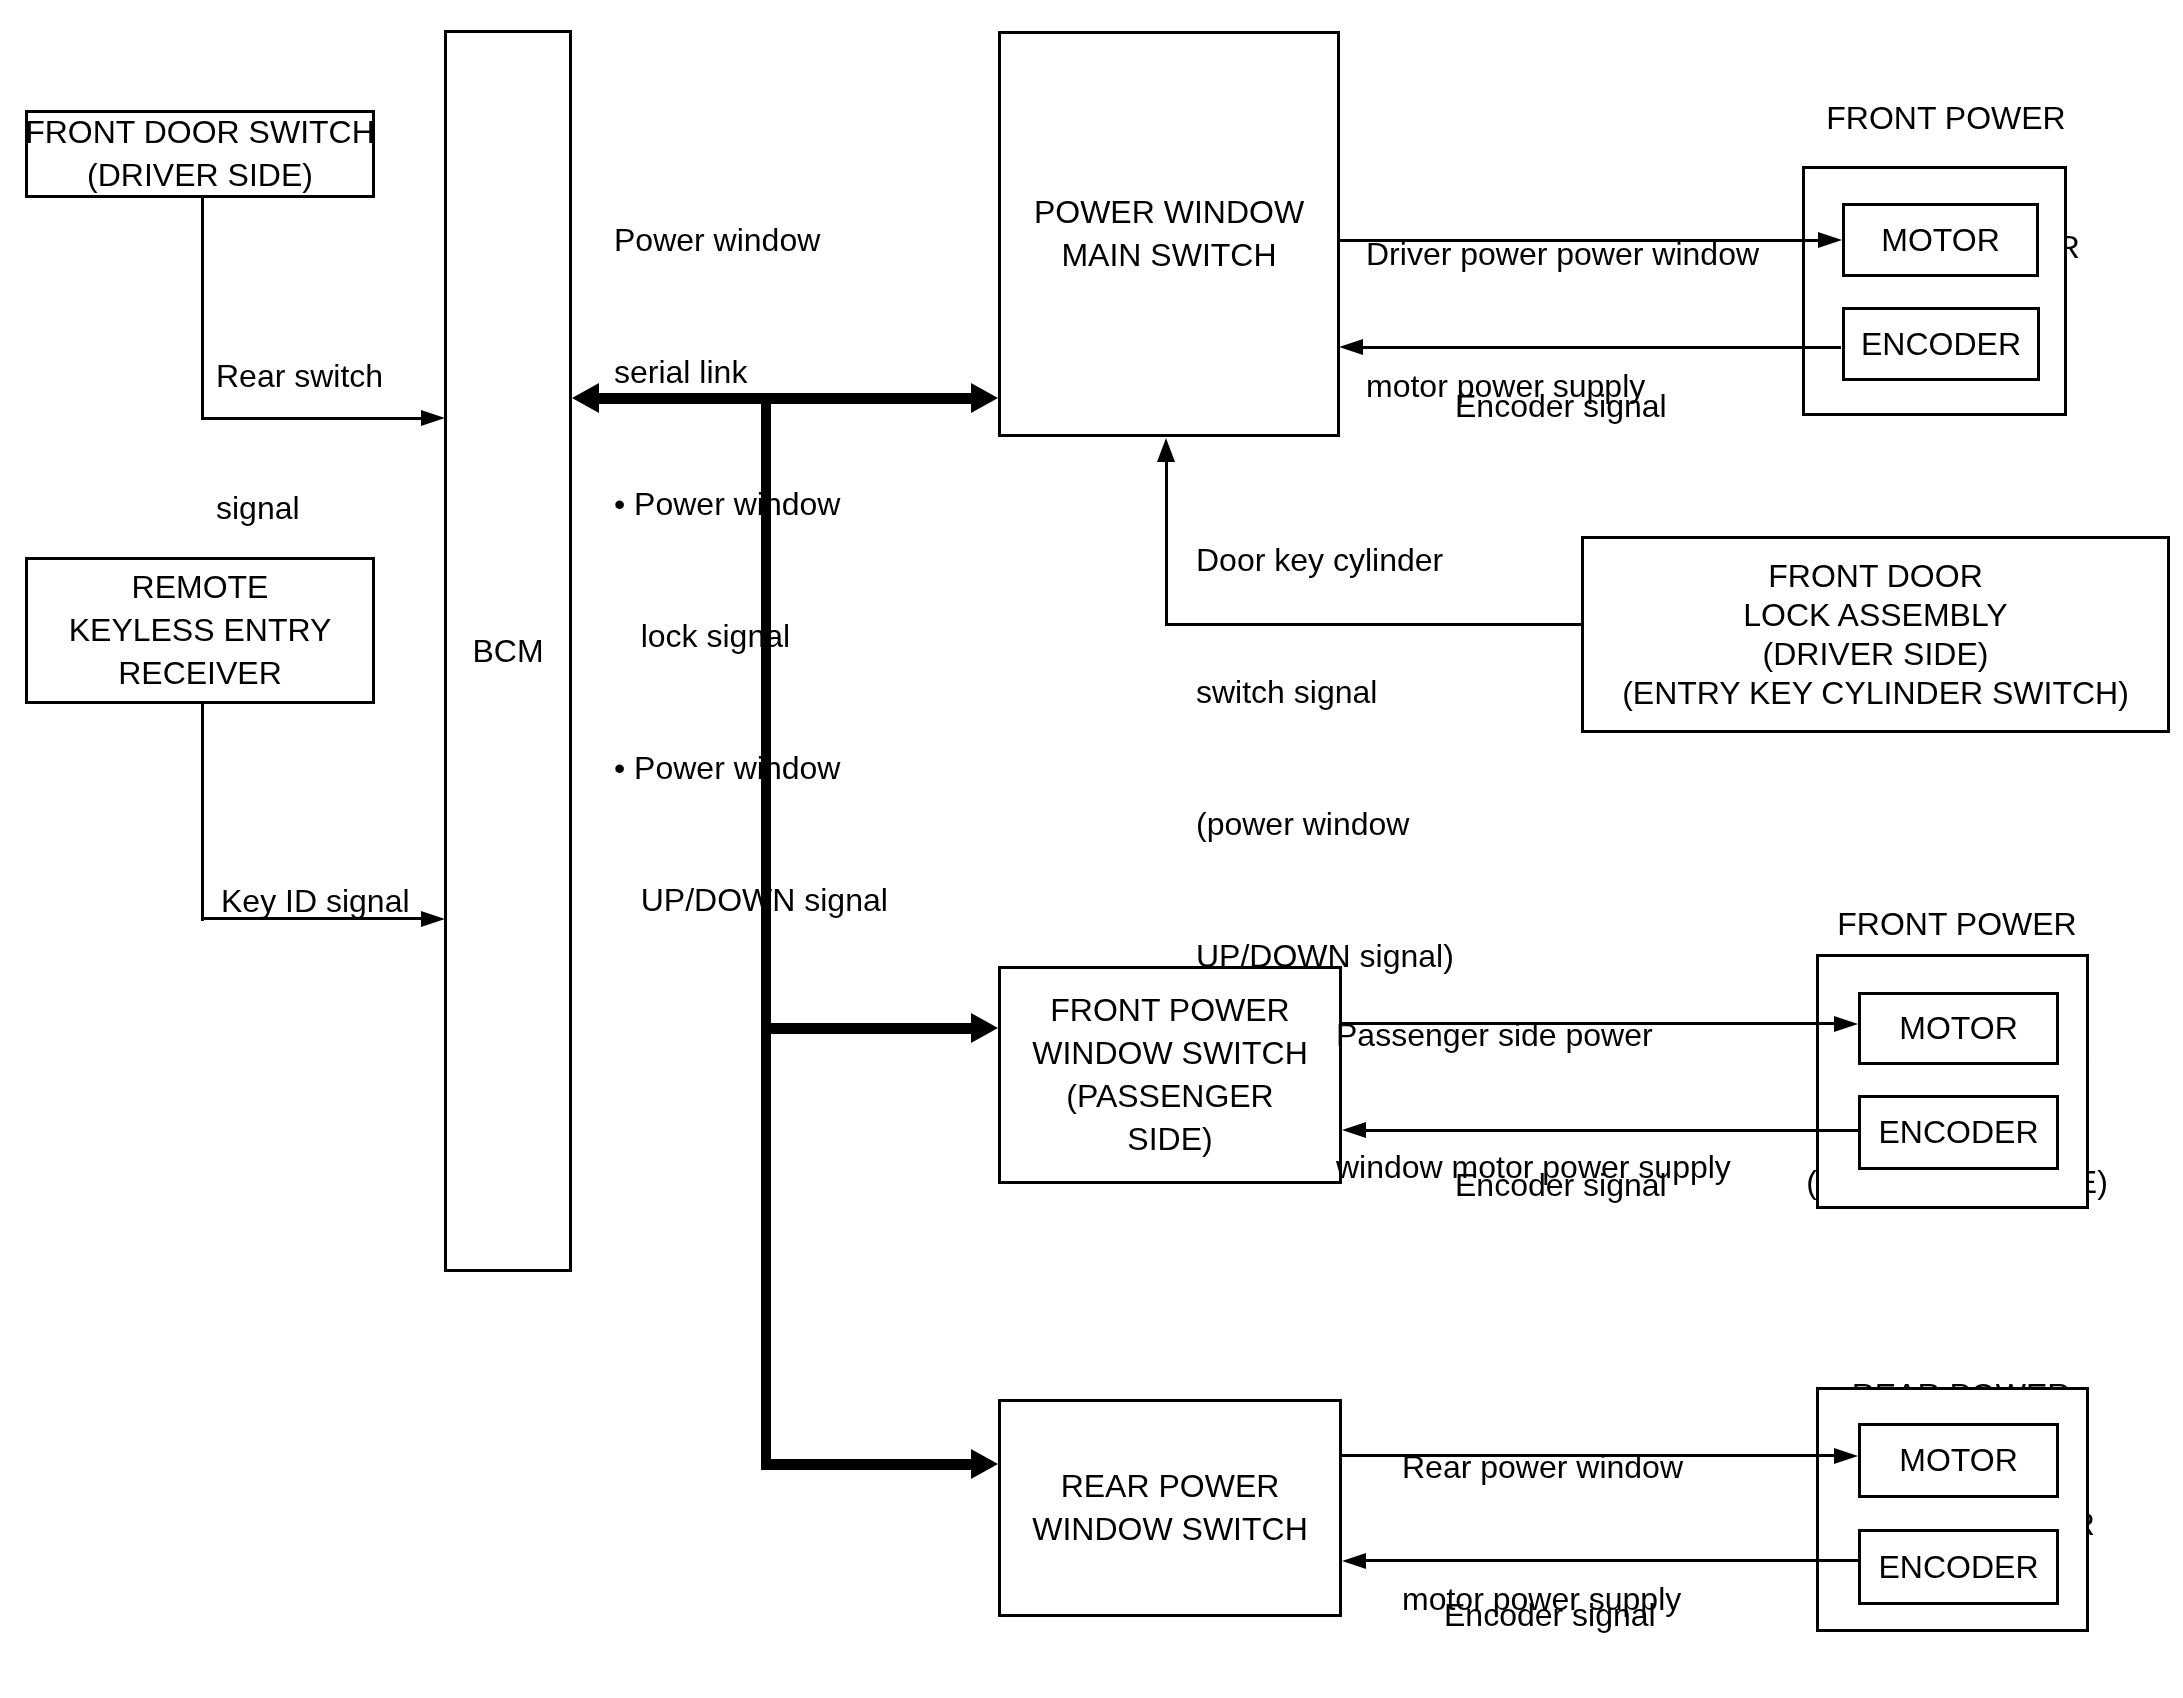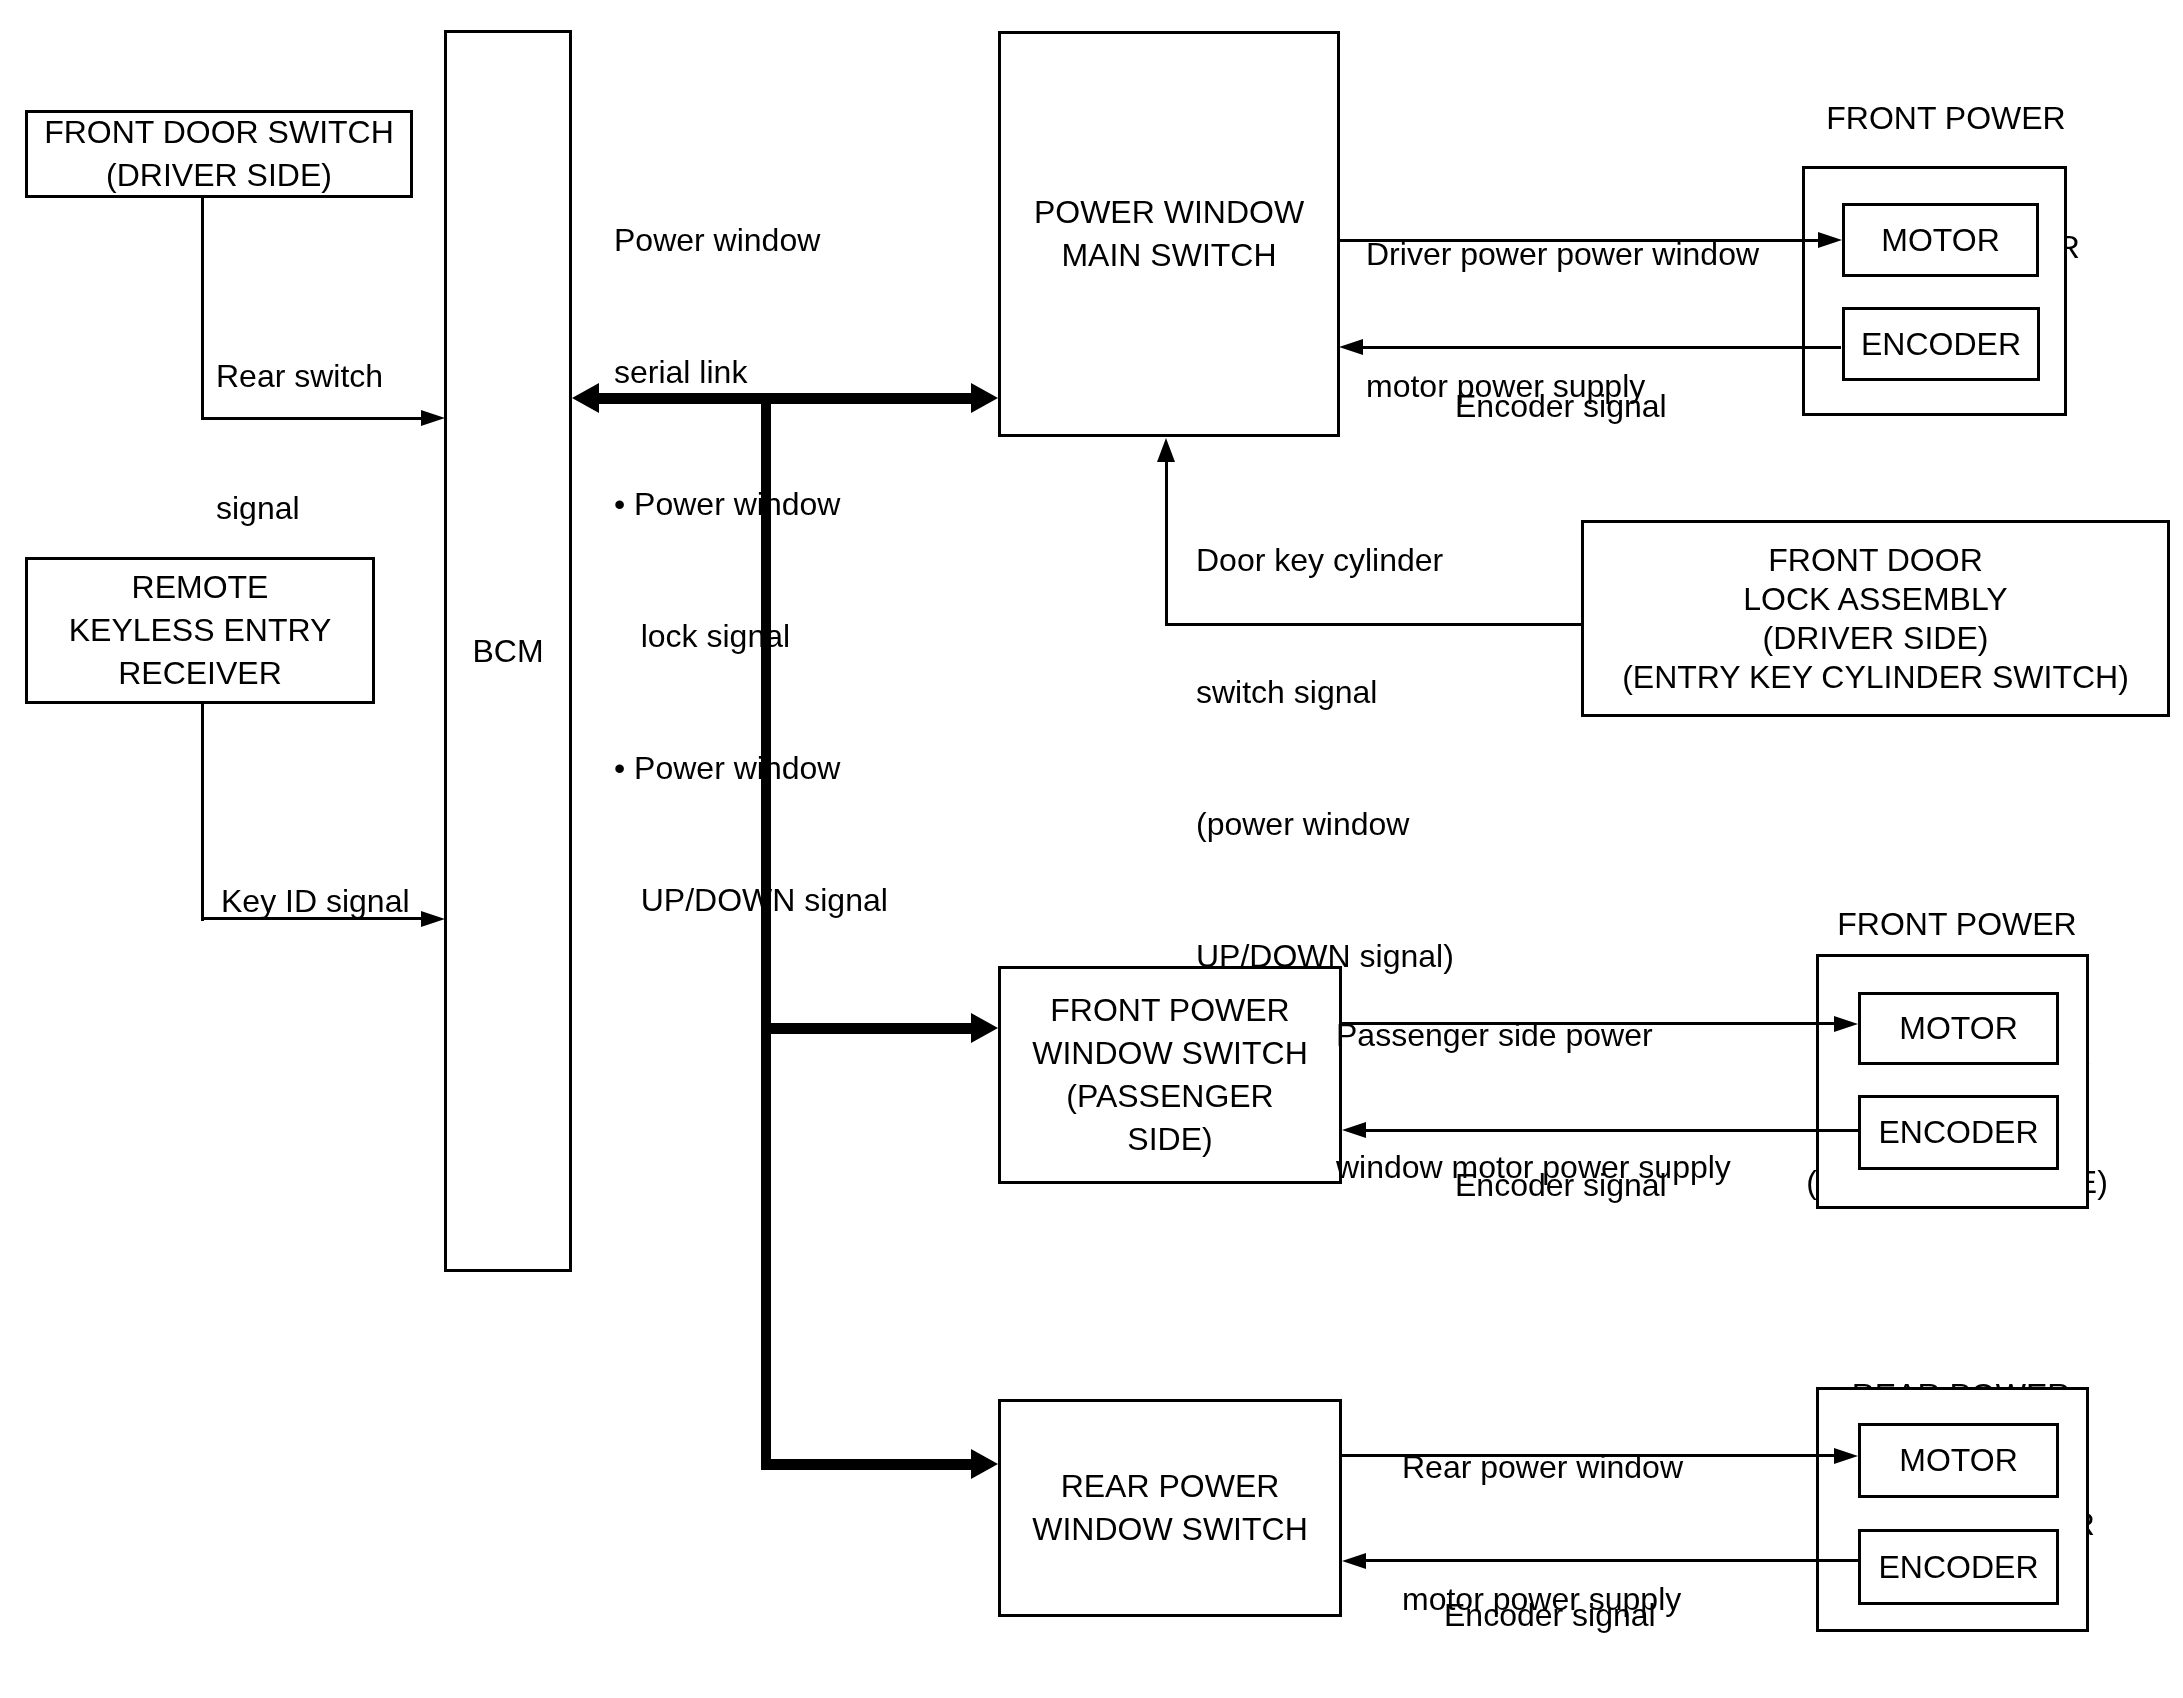--- a/index.html
+++ b/index.html
@@ -15,21 +15,21 @@
   .box{
     position:absolute;
     border:3.8px solid #000000;
     background:#ffffff;
     display:flex;flex-direction:column;
     align-items:center;justify-content:center;
     text-align:center;
     font-size:32px;line-height:43px;
     white-space:pre;
   }
-  .box.tight{line-height:39px;}
+  .box.tight{line-height:39px;margin-top:16px;}
   
   .lbl{
     position:absolute;
     font-size:32px;line-height:44px;
     white-space:pre;
   }
   .lbl.ctr{text-align:center;transform:translateX(-50%);line-height:43px;}
   
   .hline,.vline{position:absolute;background:#000000;}
   .hline{height:3.2px;}
@@ -38,21 +38,21 @@
   .vthick{position:absolute;width:9.7px;background:#000000;}
   
   .tri{position:absolute;width:0;height:0;}
   .tri-r{border-top:8px solid transparent;border-bottom:8px solid transparent;border-left:24px solid #000000;}
   .tri-l{border-top:8px solid transparent;border-bottom:8px solid transparent;border-right:24px solid #000000;}
   .tri-u{border-left:9.7px solid transparent;border-right:9.7px solid transparent;border-bottom:24px solid #000000;}
   .btri-r{border-top:15.7px solid transparent;border-bottom:15.7px solid transparent;border-left:27px solid #000000;}
   .btri-l{border-top:15.7px solid transparent;border-bottom:15.7px solid transparent;border-right:27px solid #000000;}
 
   
-  .pos-front-door-switch{left:25px;top:110px;width:388px;height:88px;}
+  .pos-front-door-switch{left:25px;top:110px;width:350px;height:88px;}
   .pos-remote{left:25px;top:557px;width:350px;height:147px;}
   .pos-bcm{left:444px;top:30px;width:128px;height:1242px;}
   .pos-main-switch{left:998px;top:31px;width:342px;height:406px;}
   .pos-lock-assembly{left:1581px;top:520px;width:589px;height:197px;}
   .pos-pass-switch{left:998px;top:966px;width:344px;height:218px;}
   .pos-rear-switch{left:998px;top:1399px;width:344px;height:218px;}
   .pos-driver-outer{left:1802px;top:166px;width:265px;height:250px;}
   .pos-driver-motor{left:1842px;top:203px;width:197px;height:74px;}
   .pos-driver-encoder{left:1842px;top:307px;width:198px;height:74px;}
   .pos-pass-outer{left:1816px;top:954px;width:273px;height:255px;}

